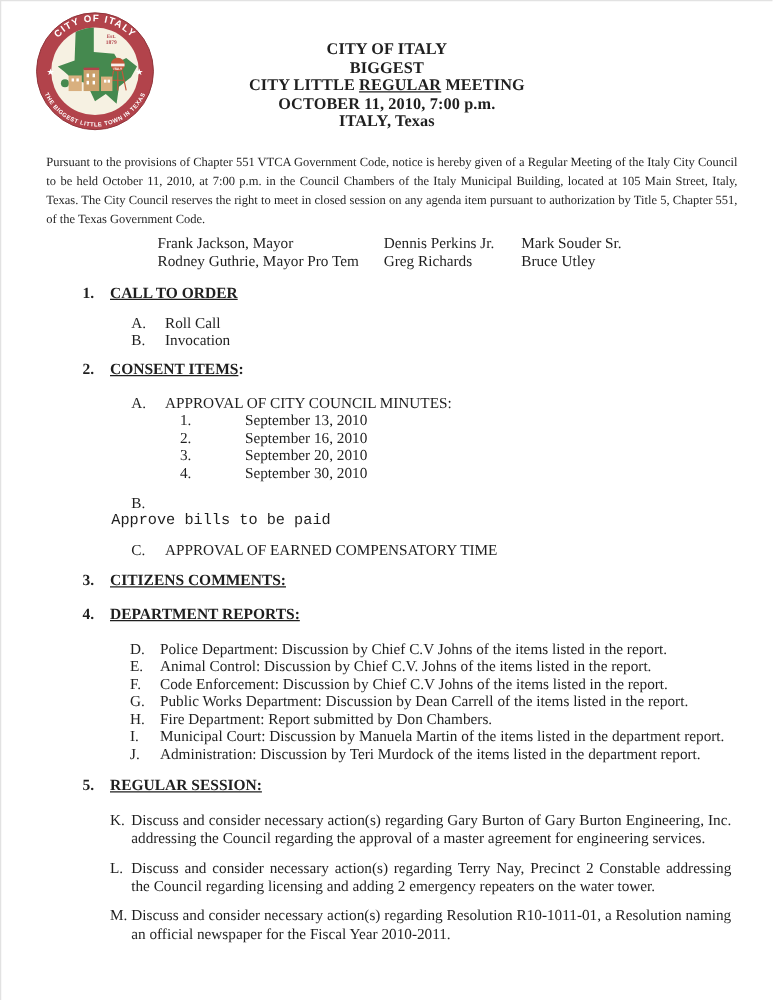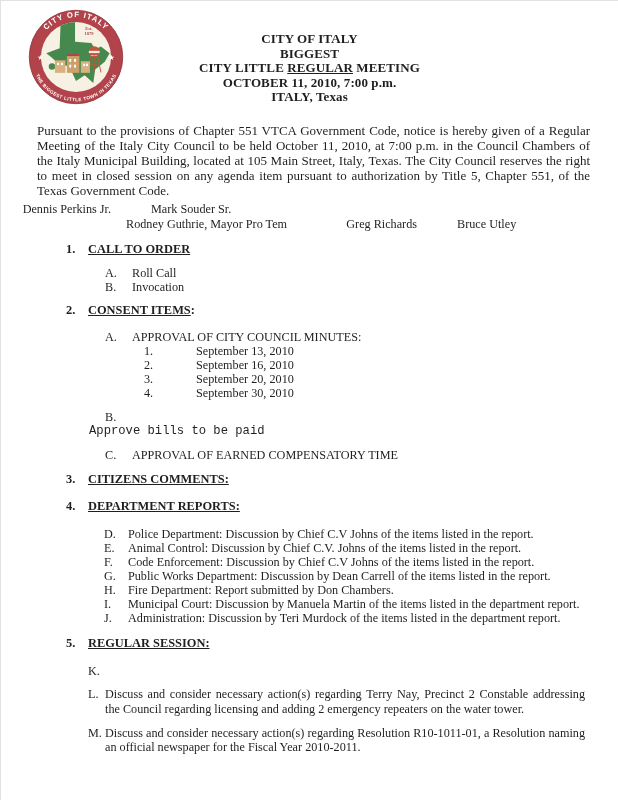--- a/index.html
+++ b/index.html
@@ -23,29 +23,29 @@
     padding-top:31px;
     text-align:center;
     font-weight:bold;
     font-size:13px;
     line-height:14.5px;
     letter-spacing:0.1px;
   }
   .u { text-decoration:underline;text-align:center; }
   .notice {
     margin:18px 28px 0 36px;
-    font-size:13px;
+    font-size:10px;
     line-height:15px;
     text-align:justify;
   }
   .officials { margin-top:4px; font-size:12.2px; line-height:15px; }
   .off-row { display:flex; }
   .off-c1 { padding-left:125px; width:181px; box-sizing:content-box; }
-  .off-c2 { width:110px;text-align:right; }
-  .off-c3 { flex:1;margin-left:40px; }
+  .off-c2 { width:110px; }
+  .off-c3 { flex:1; }
 
   .agenda { font-size:12.2px; }
   .sec-head { display:flex; font-weight:bold; font-size:12.4px; line-height:14px; }
   .sec-num { padding-left:65px; width:22px; box-sizing:content-box; }
   .item { display:flex; line-height:14px; }
   .letter { padding-left:104px; width:27px; box-sizing:content-box; flex:none; }
   .item-text { flex:1; padding-right:30px; }
   .subitem { display:flex; line-height:14px; }
   .sub-num { padding-left:143px; width:52px; box-sizing:content-box; }
   .note { padding-left:88px; line-height:14px;font-family:Liberation Mono, monospace; }
@@ -135,20 +135,21 @@
     <div>BIGGEST</div>
     <div><span>CITY LITTLE </span><span class="u">REGULAR</span><span> MEETING</span></div>
     <div>OCTOBER 11, 2010, 7:00 p.m.</div>
     <div>ITALY, Texas</div>
   </div>
 
   <p class="notice">Pursuant to the provisions of Chapter 551 VTCA Government Code, notice is hereby given of a Regular Meeting of the Italy City Council to be held October 11, 2010, at 7:00 p.m. in the Council Chambers of the Italy Municipal Building, located at 105 Main Street, Italy, Texas.  The City Council reserves the right to meet in closed session on any agenda item pursuant to authorization by Title 5, Chapter 551, of the Texas Government Code.</p>
 
   <div class="officials">
     <div class="off-row">
+      <span class="off-c1">Frank Jackson, Mayor</span>
       <span class="off-c2">Dennis Perkins Jr.</span>
       <span class="off-c3">Mark Souder Sr.</span>
     </div>
     <div class="off-row">
       <span class="off-c1">Rodney Guthrie, Mayor Pro Tem</span>
       <span class="off-c2">Greg Richards</span>
       <span class="off-c3">Bruce Utley</span>
     </div>
   </div>
 
@@ -255,20 +256,21 @@
       </div>
     </div>
 
     <div class="section sec5">
       <div class="sec-head">
         <span class="sec-num">5.</span>
         <span><span class="u">REGULAR SESSION:</span><span></span></span>
       </div>
       <div class="item klm">
         <span class="letter">K.</span>
+        <span class="item-text">Discuss and consider necessary action(s) regarding Gary Burton of Gary Burton Engineering, Inc. addressing the Council regarding the approval of a master agreement for engineering services.</span>
       </div>
       <div class="item klm">
         <span class="letter">L.</span>
         <span class="item-text">Discuss and consider necessary action(s) regarding Terry Nay, Precinct 2 Constable addressing the Council regarding licensing and adding 2 emergency repeaters on the water tower.</span>
       </div>
       <div class="item klm">
         <span class="letter">M.</span>
         <span class="item-text">Discuss and consider necessary action(s) regarding Resolution R10-1011-01, a Resolution naming an official newspaper for the Fiscal Year 2010-2011.</span>
       </div>
     </div>

